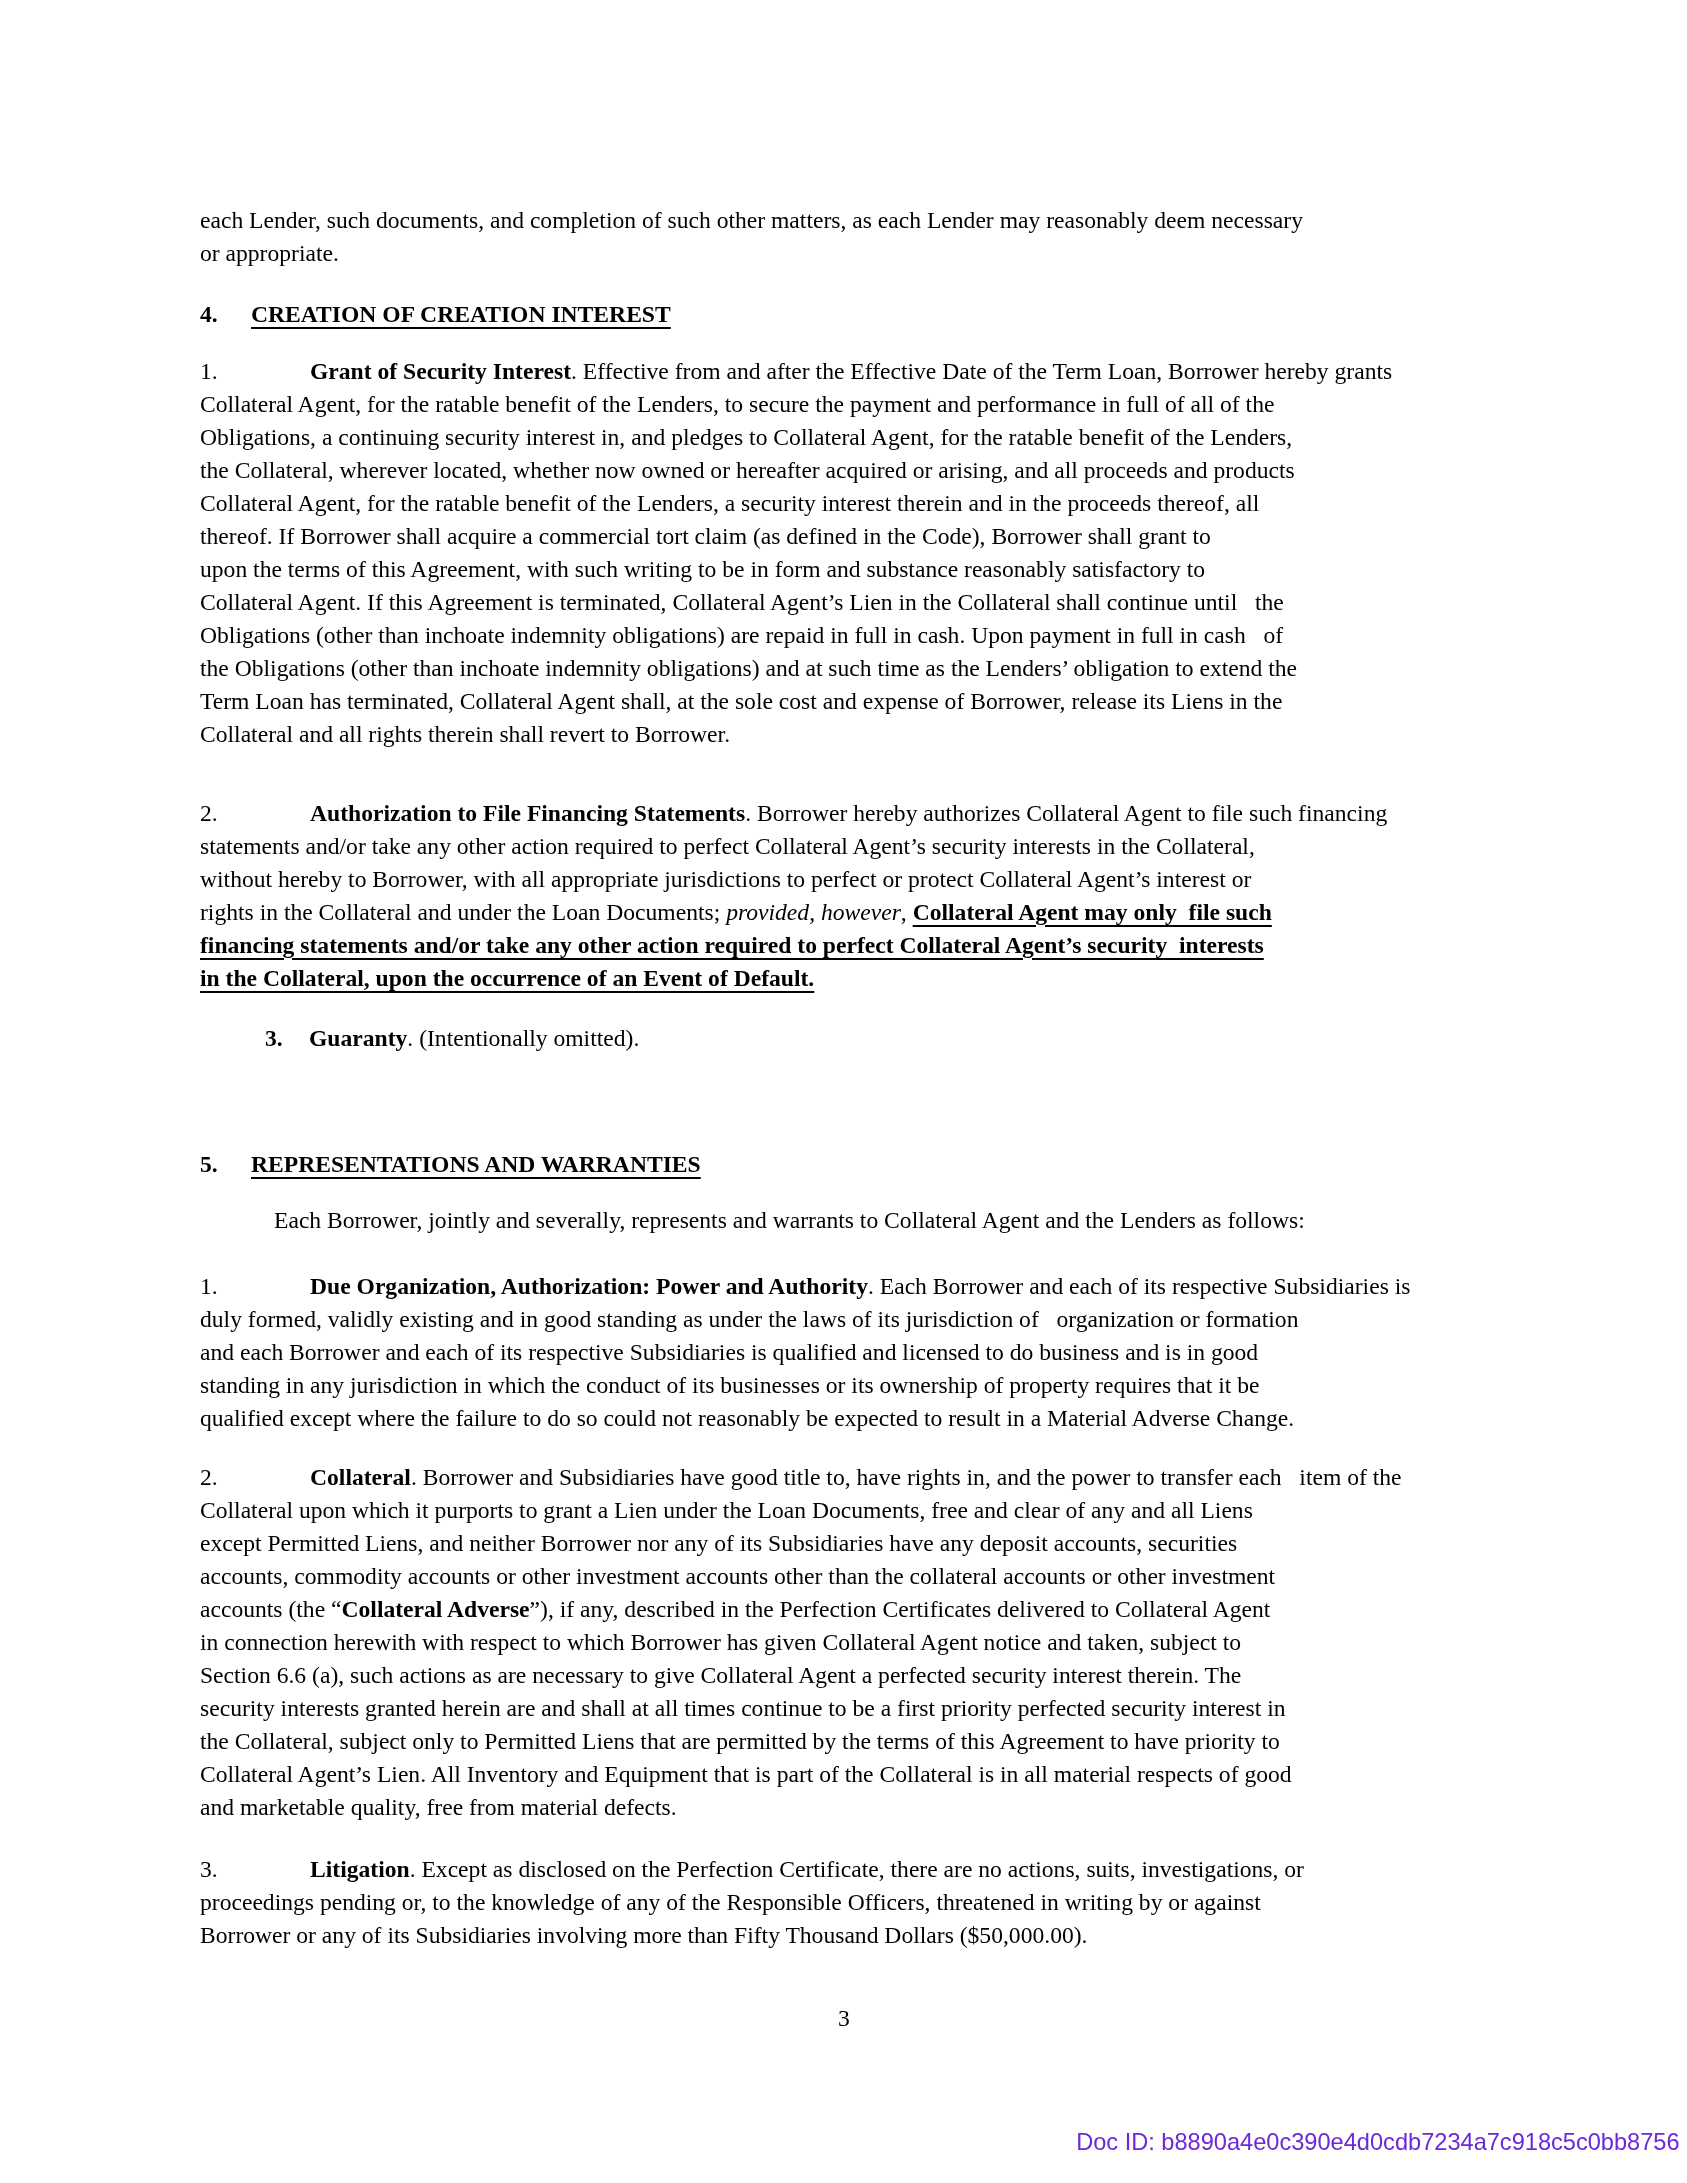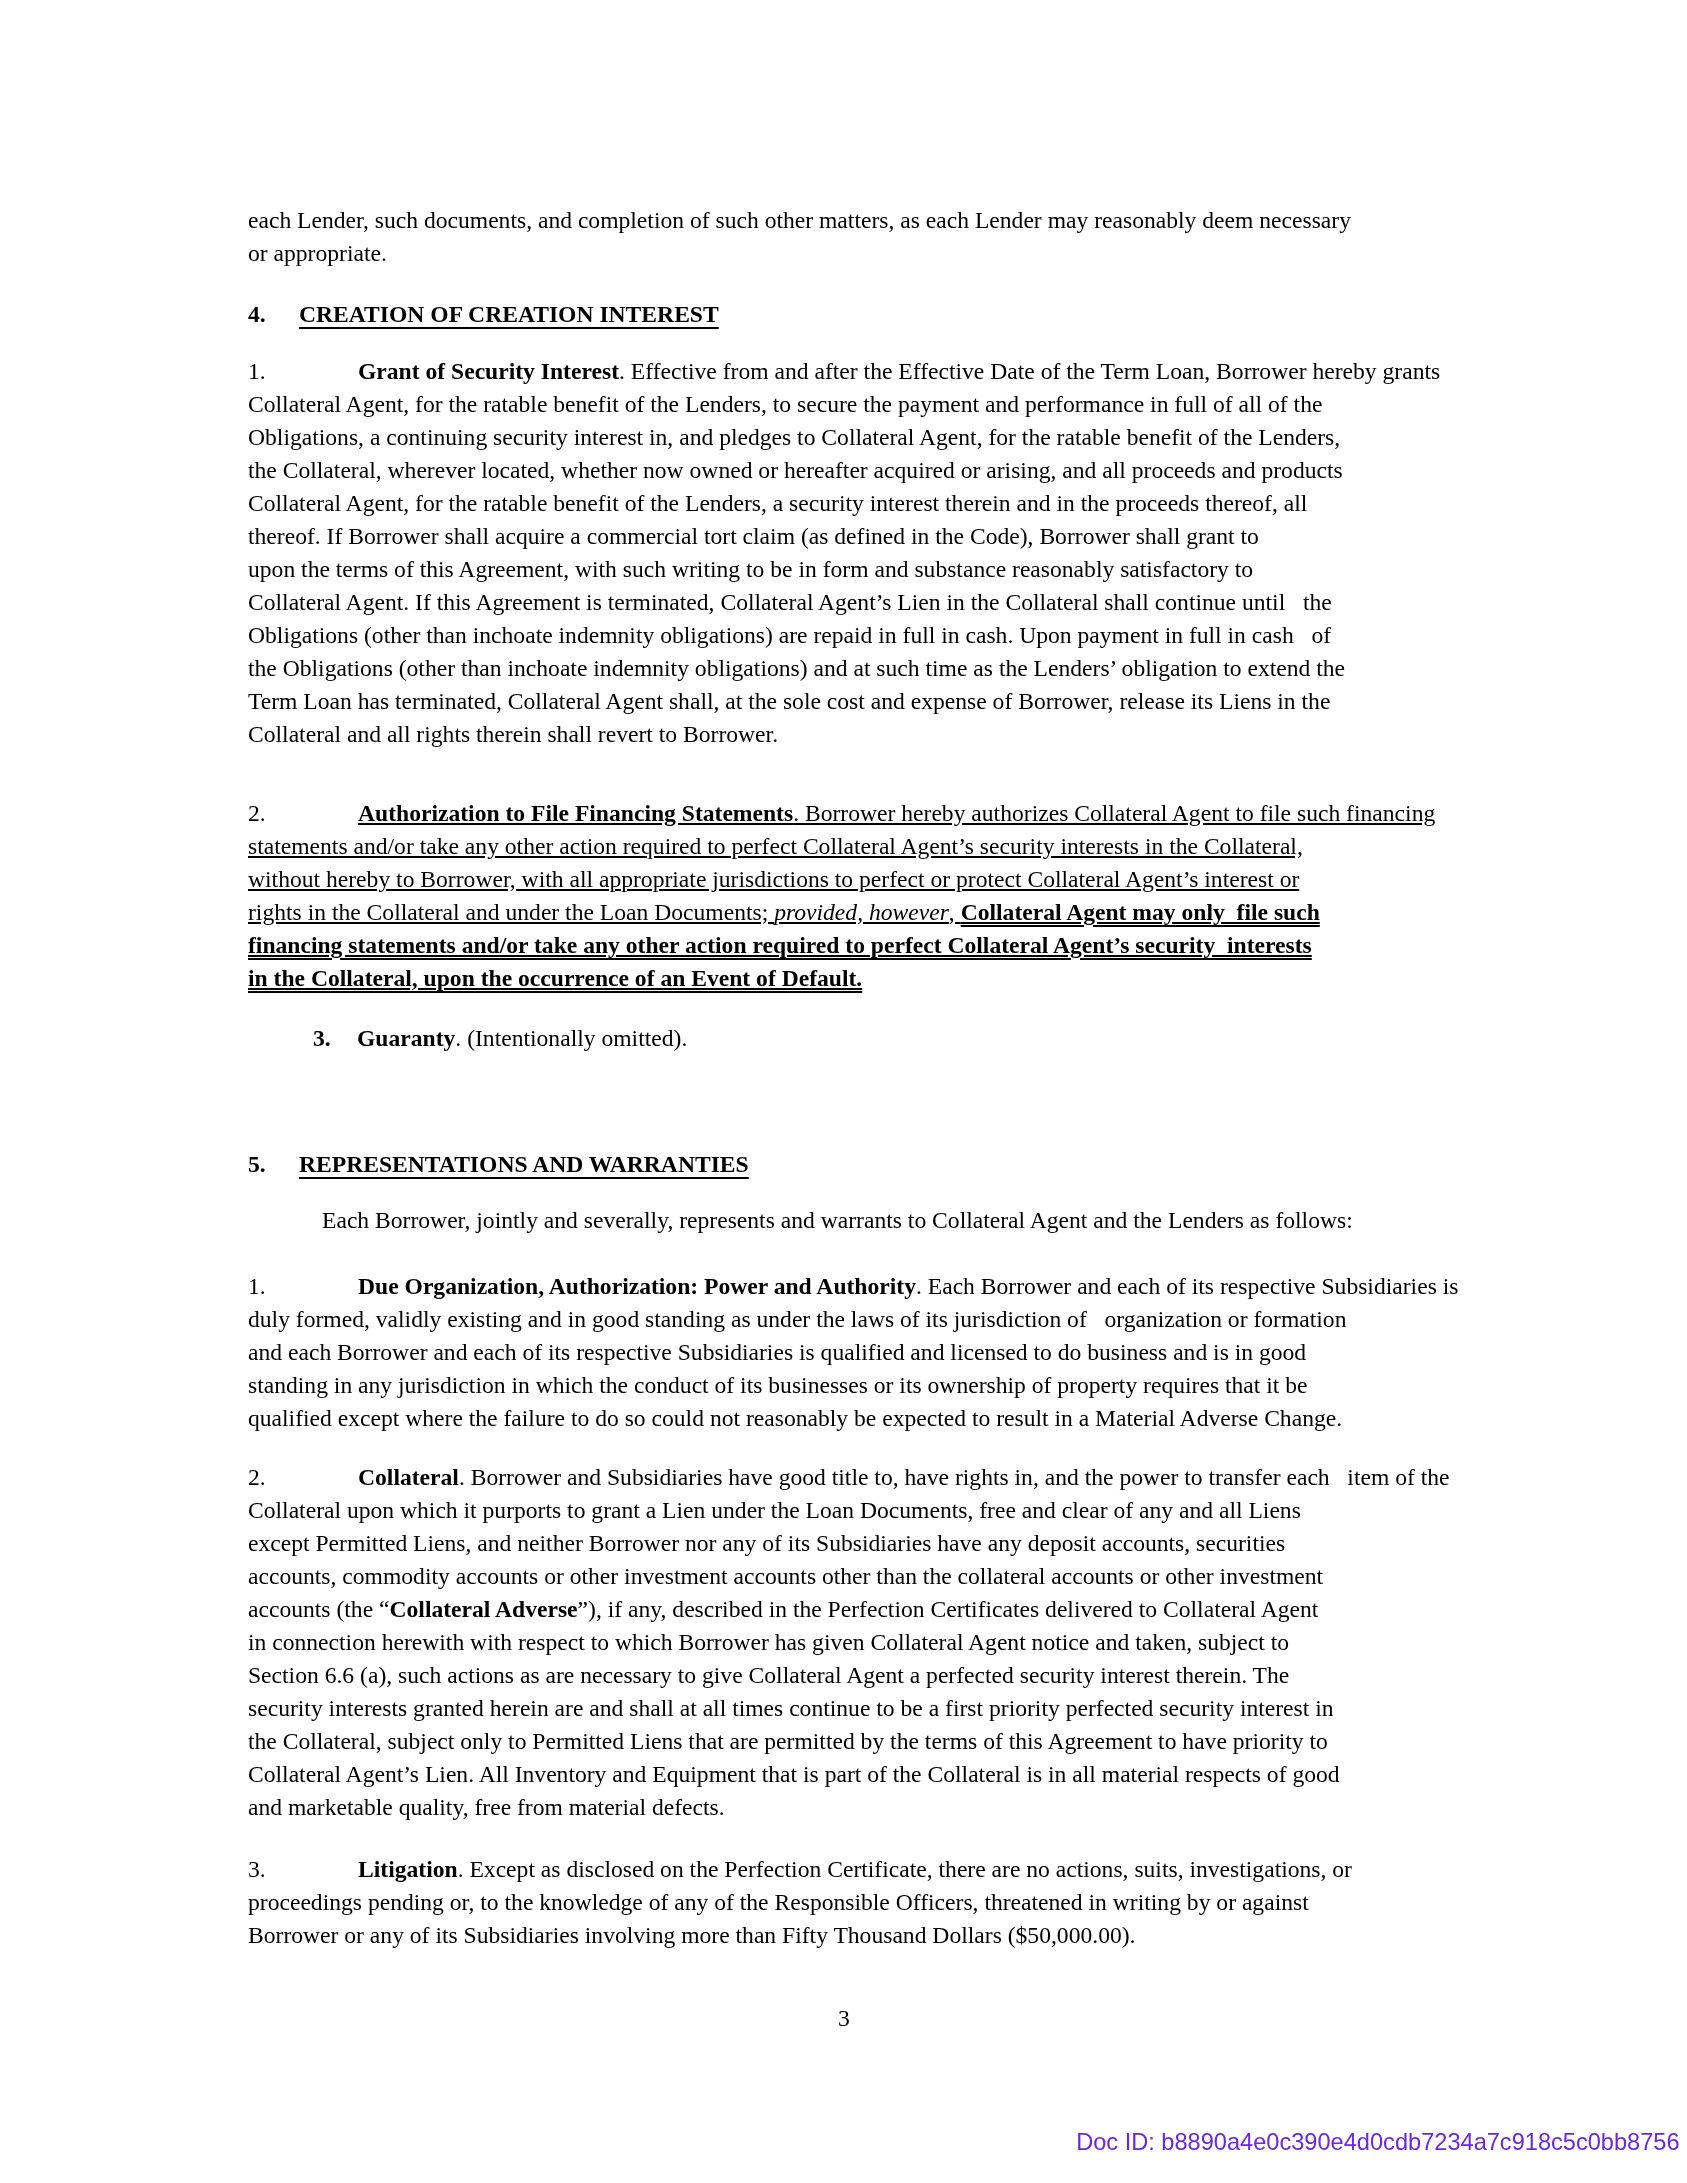--- a/index.html
+++ b/index.html
@@ -14,42 +14,42 @@
     overflow: hidden;
     font-family: "Liberation Serif", serif;
     font-size: 23.6px;
     line-height: 33px;
     color: #000000;
   }
   .content {
     padding: 204px 163px 0 200px;
   }
   .block { margin-bottom: 31px; }
-  .line { white-space: pre; margin-left: 48px; }
+  .line { white-space: pre; }
   .pnum { display: inline-block; width: 110px; }
   .heading .pnum { width: 51px; font-weight: bold; }
   .heading .title {
     font-weight: bold;
     text-decoration: underline;
     text-decoration-thickness: 2.3px;
     text-underline-offset: 5px;
   }
   .b { font-weight: bold; }
   .i { font-style: italic; }
   .bu {
     font-weight: bold;
     text-decoration: underline;
     text-decoration-thickness: 2.3px;
     text-underline-offset: 5px;
   }
   [data-name="intro-paragraph"] { margin-bottom: 28px; }
   [data-name="heading-creation-of-security-interest"],
   [data-name="heading-representations-and-warranties"] { margin-bottom: 23.6px; }
   [data-name="para-grant-of-security-interest"] { margin-bottom: 46px; }
-  [data-name="para-authorization-to-file"] { margin-bottom: 27px; text-decoration: underline; }
+  [data-name="para-authorization-to-file"] { margin-bottom: 27px; }
   [data-name="para-guaranty"] { margin-bottom: 93px; padding-left: 65px; }
   [data-name="para-guaranty"] .pnum { width: 44px; font-weight: bold; }
   [data-name="para-each-borrower"] { padding-left: 74px; margin-bottom: 33px; }
   [data-name="para-due-organization"] { margin-bottom: 26px; }
   [data-name="para-collateral"] { margin-bottom: 29px; }
   [data-name="para-litigation"] { margin-bottom: 0; }
   .page-number {
     margin-top: 50px;
     text-align: center;
   }

